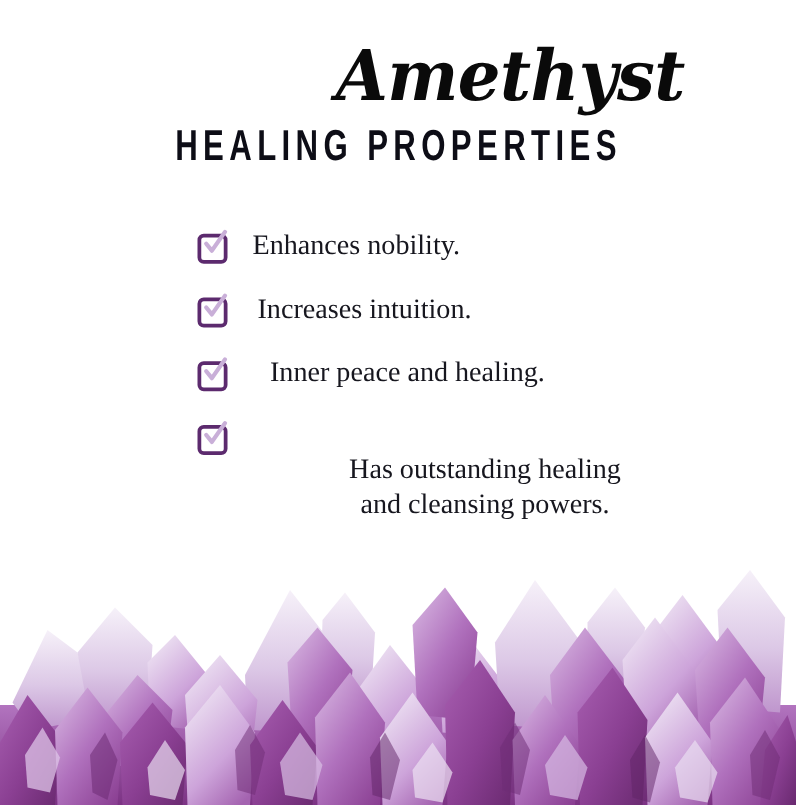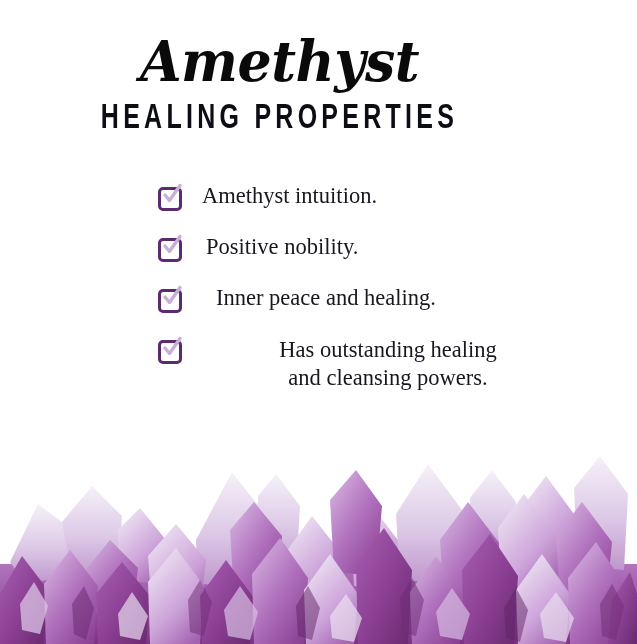--- a/index.html
+++ b/index.html
@@ -15,21 +15,21 @@
     overflow: hidden;
     font-family: "Liberation Serif", "DejaVu Serif", serif;
   }
 
   
   .title-block {
     position: absolute;
     top: 30px;
     left: 0;
     width: 559px;
-    text-align: center;
+    text-align: right;
   }
   .main-title {
     font-family: "DejaVu Serif", "Liberation Serif", serif;
     font-style: italic;
     font-weight: 700;
     font-size: 56px;
     line-height: 62px;
     color: #0a0a0a;
     letter-spacing: -0.5px;
     margin: 0;
@@ -97,20 +97,21 @@
     color: #17171f;
     padding-left: 22px;
     white-space: pre-line;
   }
   .item-text.indent-1 { padding-left: 26px; }
   .item-text.indent-2 { padding-left: 36px; }
   .item-text.two-line {
     padding-left: 18px;
     text-align: center;
     line-height: 28px;
+    margin-top: 25px;
   }
 
   
   .crystals {
     position: absolute;
     left: 0;
     bottom: 0;
     width: 637px;
     height: 200px;
   }
@@ -128,31 +129,31 @@
 
   <div class="checklist">
 
     <div class="check-row">
       <span class="checkbox">
         <span class="box"></span>
         <svg class="tick" viewBox="0 0 22 24">
           <path d="M4 12 L8.5 17.5 L19 2.5" fill="none" stroke="#c9afd8" stroke-width="3.4" stroke-linecap="round" stroke-linejoin="round"></path>
         </svg>
       </span>
-      <span class="item-text">Amethyst intuition.</span>
+      <span class="item-text">Enhances nobility.</span>
     </div>
 
     <div class="check-row">
       <span class="checkbox">
         <span class="box"></span>
         <svg class="tick" viewBox="0 0 22 24">
           <path d="M4 12 L8.5 17.5 L19 2.5" fill="none" stroke="#c9afd8" stroke-width="3.4" stroke-linecap="round" stroke-linejoin="round"></path>
         </svg>
       </span>
-      <span class="item-text indent-1">Positive nobility.</span>
+      <span class="item-text indent-1">Increases intuition.</span>
     </div>
 
     <div class="check-row">
       <span class="checkbox">
         <span class="box"></span>
         <svg class="tick" viewBox="0 0 22 24">
           <path d="M4 12 L8.5 17.5 L19 2.5" fill="none" stroke="#c9afd8" stroke-width="3.4" stroke-linecap="round" stroke-linejoin="round"></path>
         </svg>
       </span>
       <span class="item-text indent-2">Inner peace and healing.</span>

